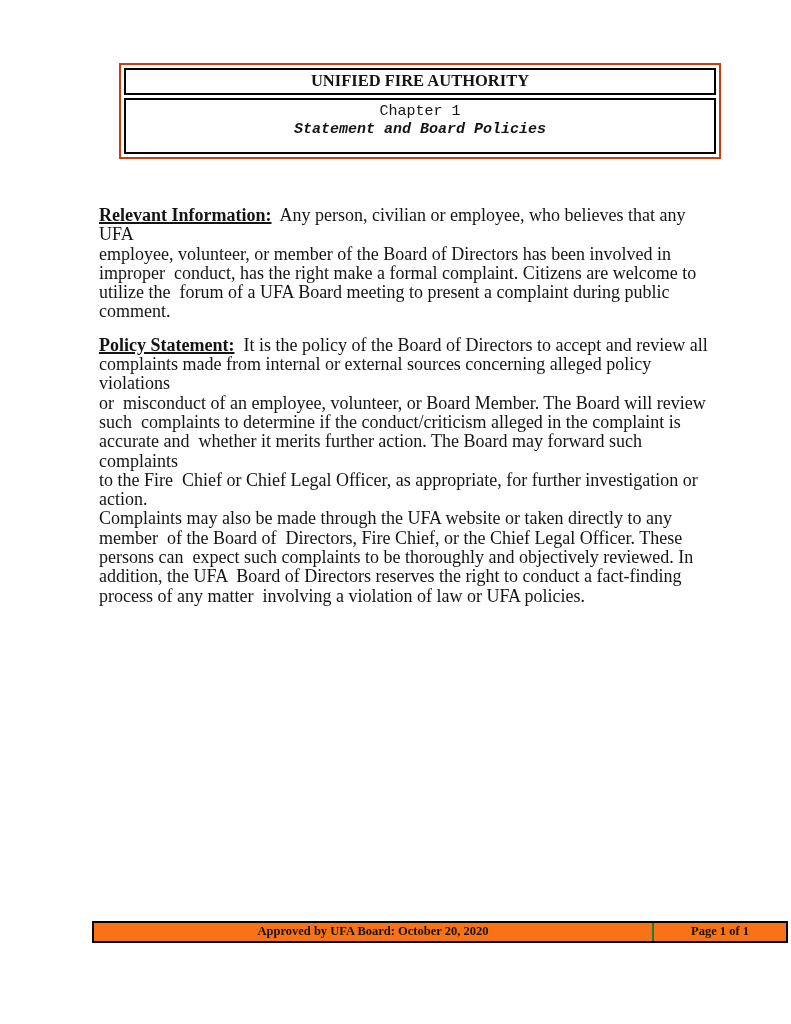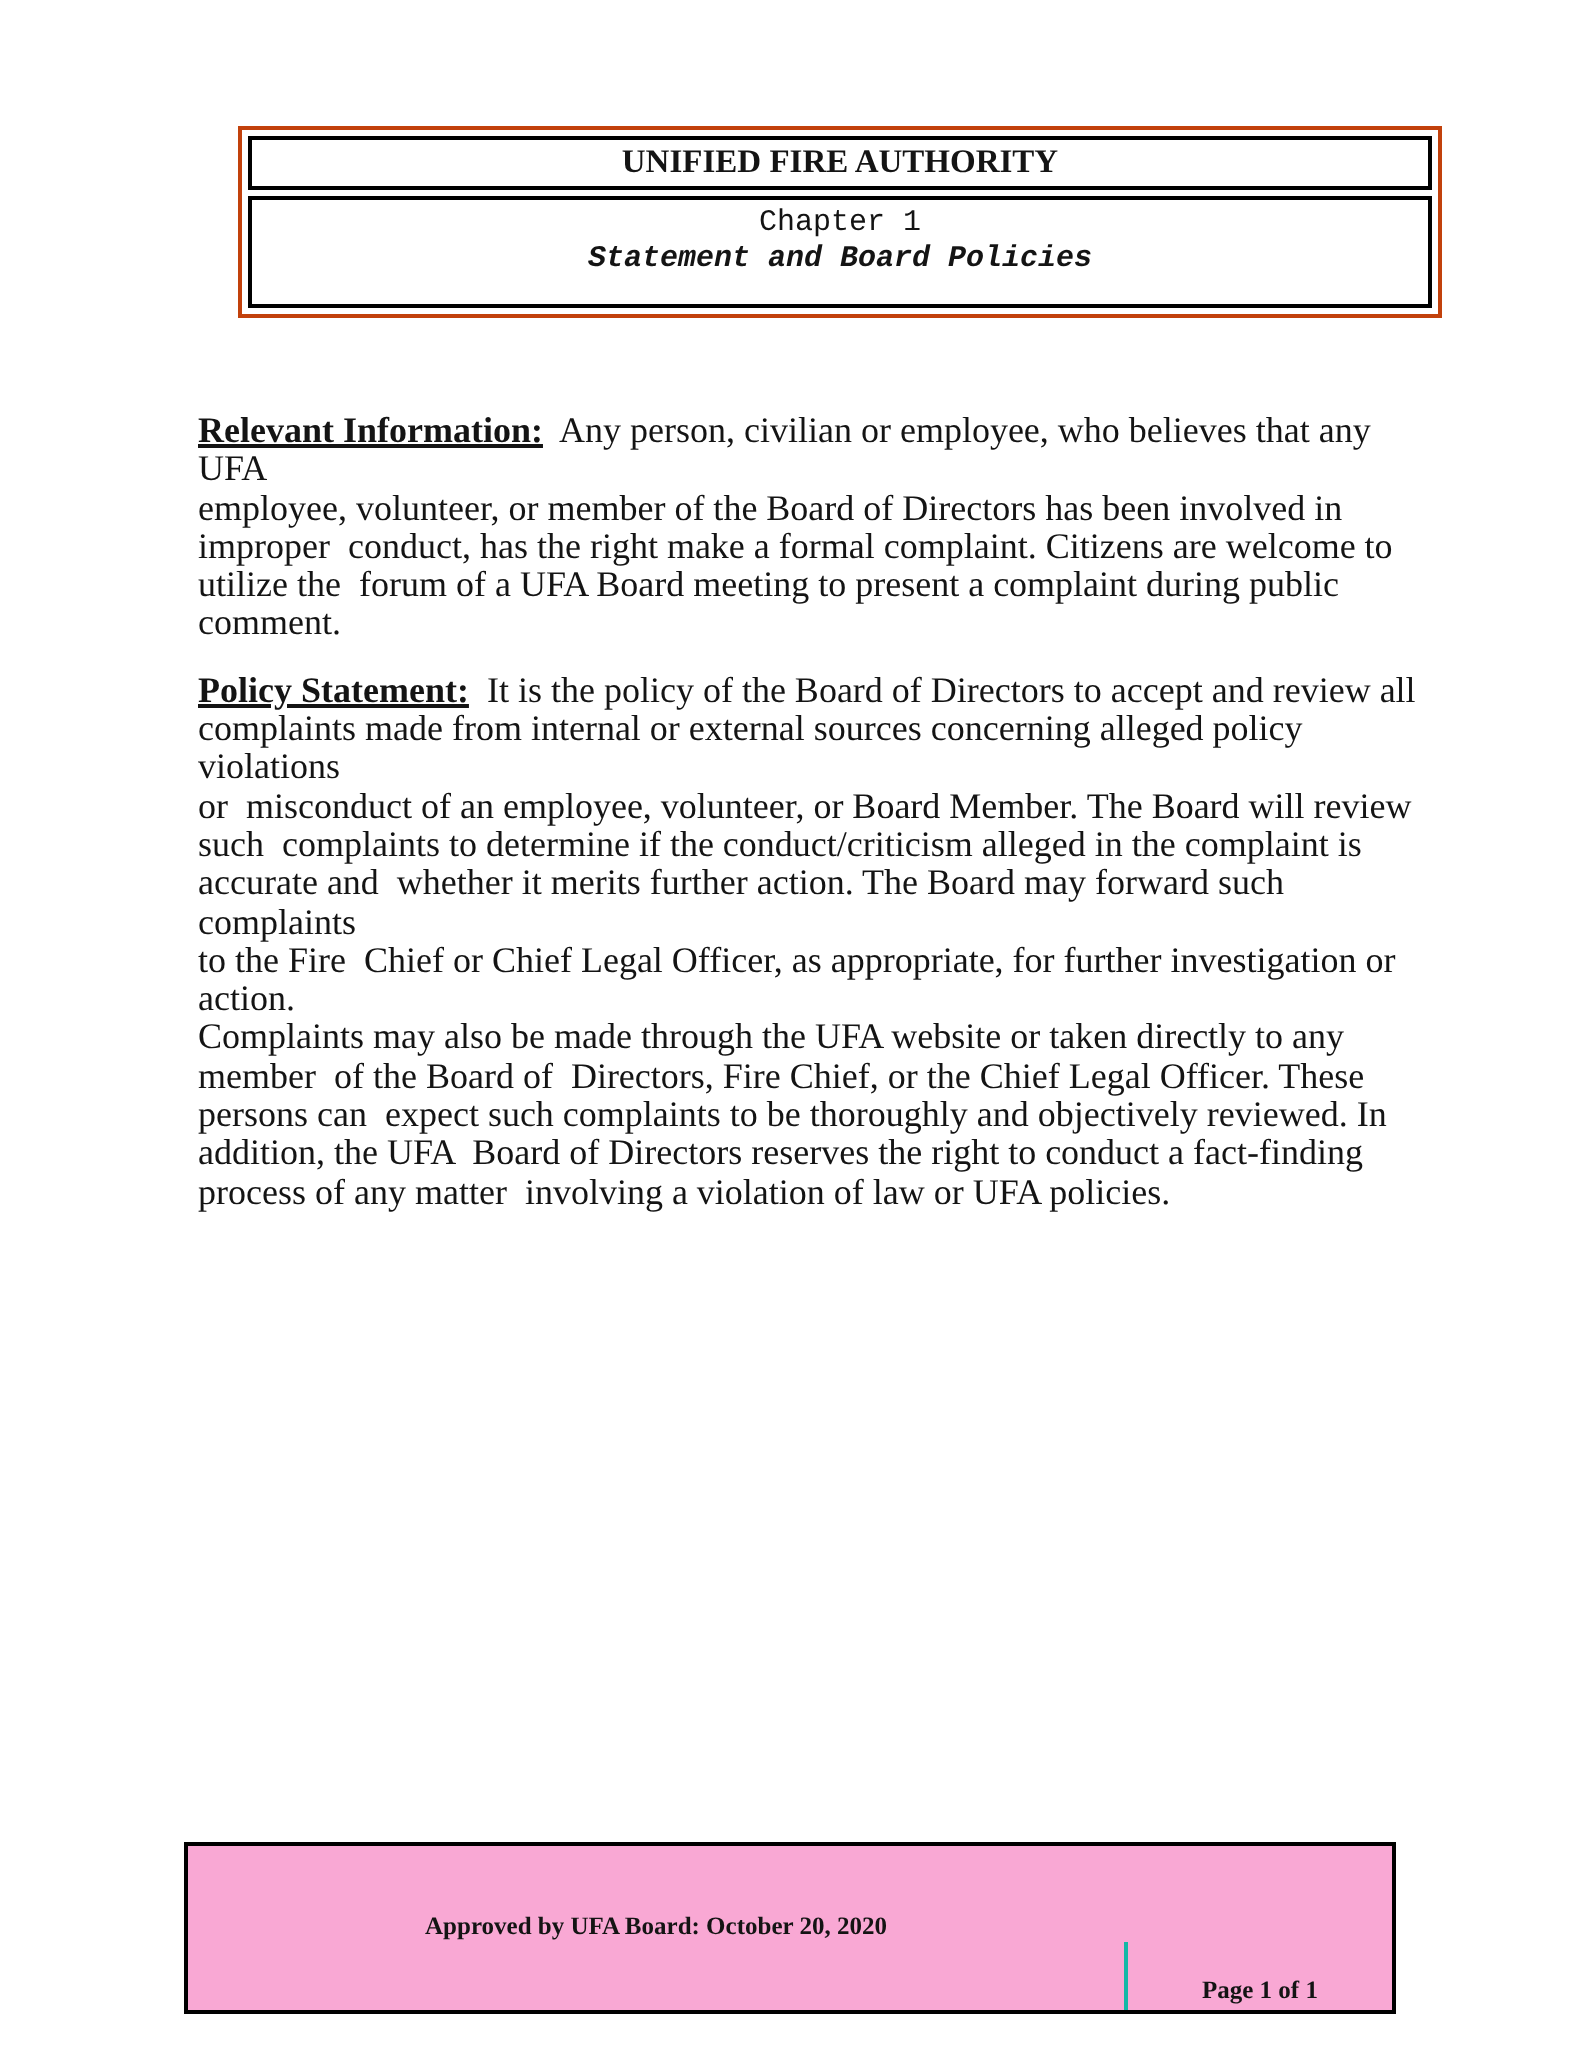--- a/index.html
+++ b/index.html
@@ -65,40 +65,38 @@
     text-decoration: underline;
     text-decoration-thickness: 1.5px;
   }
   .para-policy { margin-top: 14px; }
 
   
   .footer-table {
     position: absolute;
     left: 92px;
     top: 921px;
-    width: 606px;
+    width: 696px;
     border: 2px solid #000;
     display: flex;
     font-weight: bold;
     font-size: 12.5px;
     line-height: 15px;
-    background: #f9a8d4;
-    align-items: center;
+    background: #f97316;
   }
   .footer-cell-approved {
     flex: 1;
     text-align: center;
     padding: 1px 0 2px 0;
   }
   .footer-cell-page {
     width: 134px;
-    border-left: 2px solid #14b8a6;
+    border-left: 2px solid #15803d;
     text-align: center;
-    padding: 17px 0 2px 0;
-    margin-top: 48px;
+    padding: 1px 0 2px 0;
   }
 </style>
 </head>
 <body>
 
 <div class="page">
 
   <div class="header-table">
     <div class="header-title-row"><span>UNIFIED FIRE AUTHORITY</span><br></div>
     <div class="header-bottom-row">

